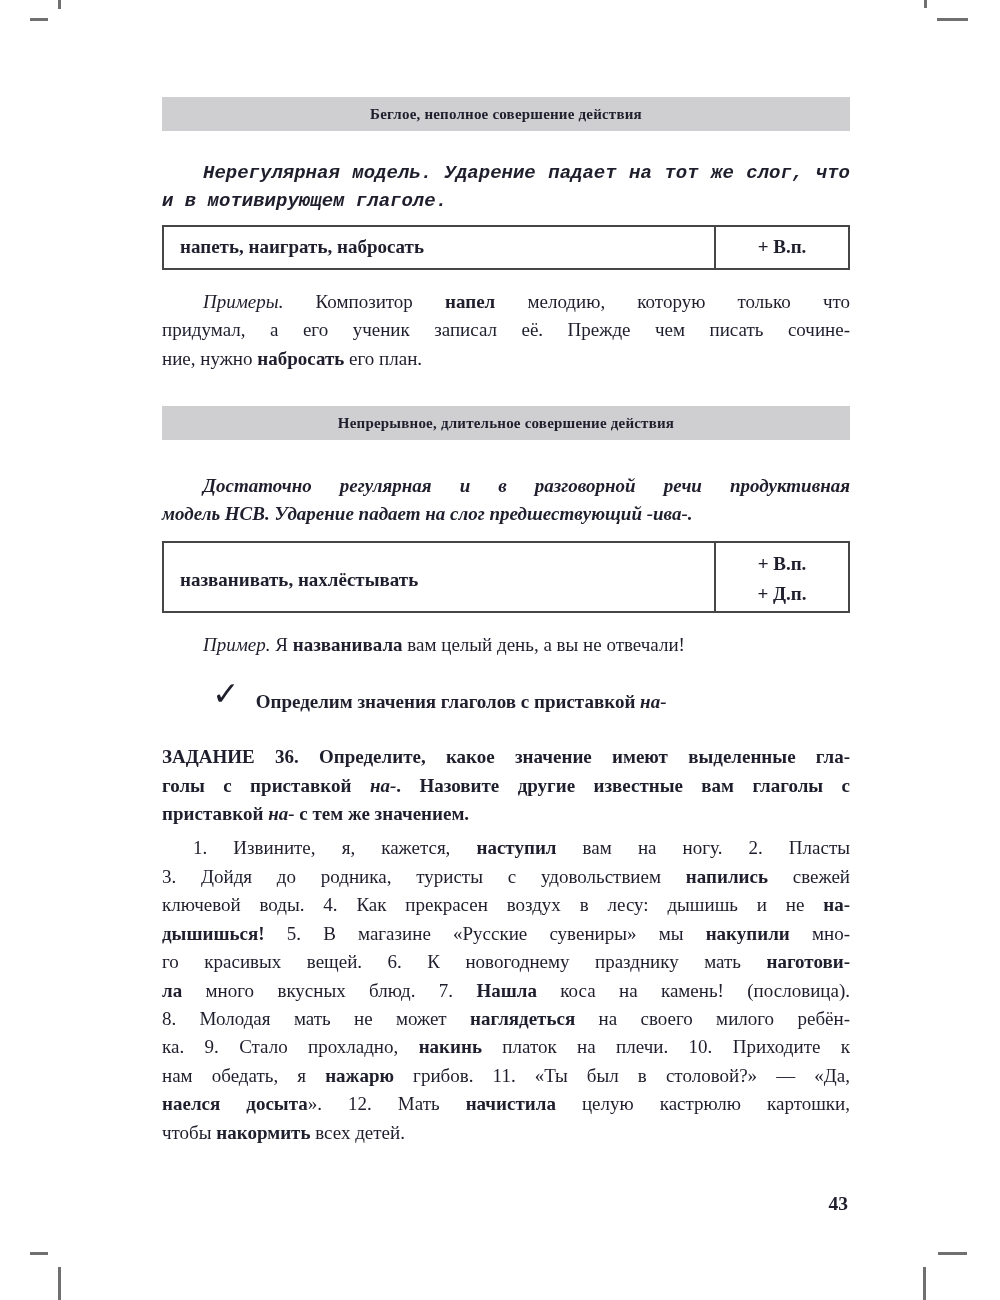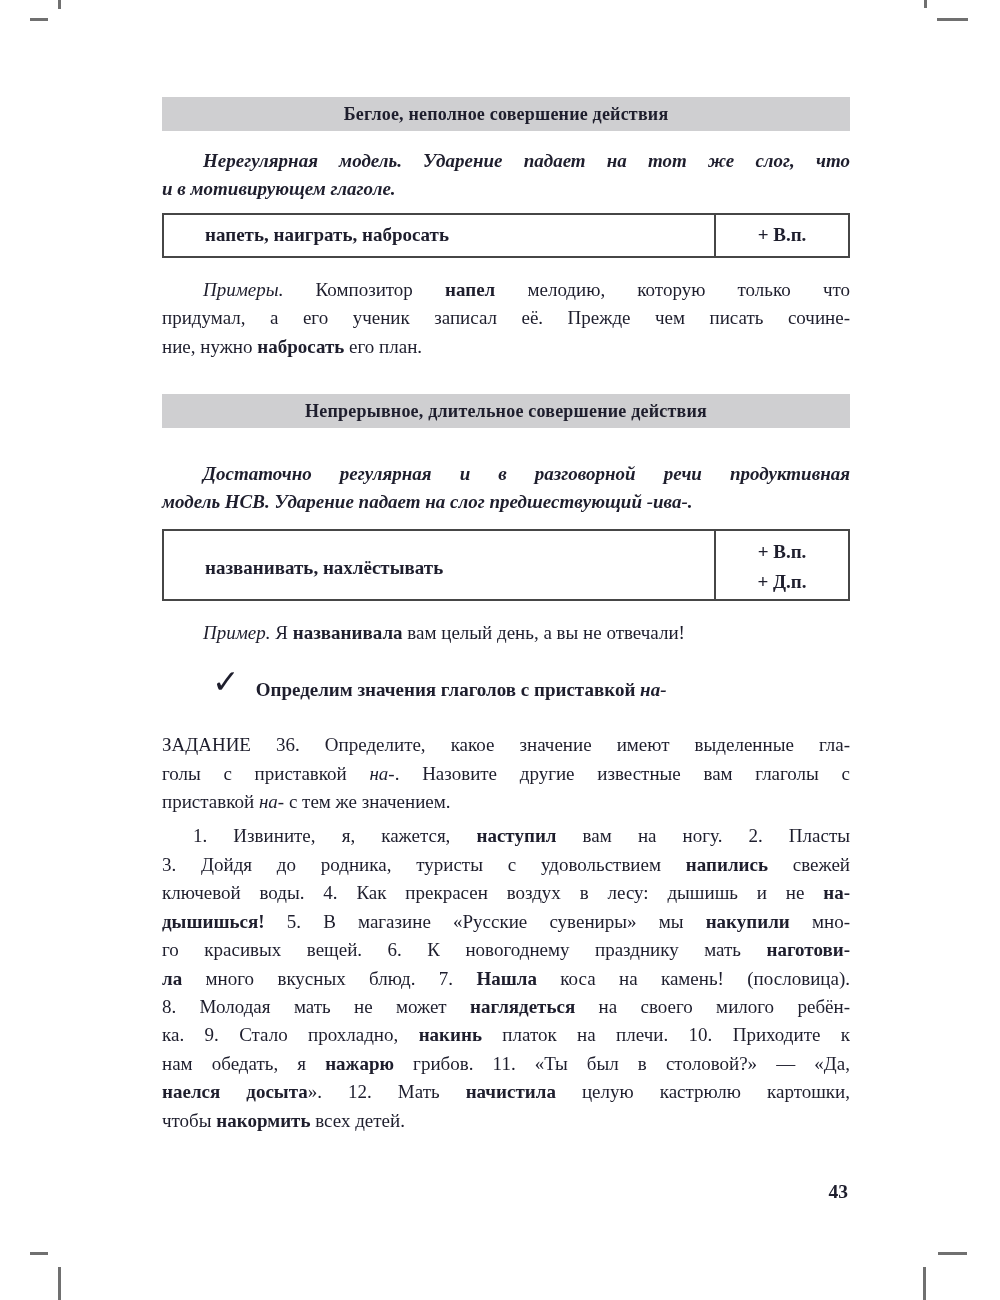--- a/index.html
+++ b/index.html
@@ -17,46 +17,46 @@
   #cm-tr-h{left:937px;top:18px;width:31px;height:3px;}
   #cm-bl-h{left:30px;top:1252px;width:18px;height:3px;}
   #cm-bl-v{left:58px;top:1267px;width:3px;height:33px;}
   #cm-br-h{left:938px;top:1252px;width:29px;height:3px;}
   #cm-br-v{left:923px;top:1267px;width:3px;height:33px;}
 
   .content{position:absolute;left:162px;top:97px;width:688px;}
 
   .bar{
     height:34px;line-height:34px;text-align:center;background:#cfcfd1;
-    font-weight:bold;font-size:18px;letter-spacing:0.2px;
+    font-weight:bold;font-size:15px;letter-spacing:0.2px;
   }
   #bar2{margin-top:33px;}
 
   .para{font-size:19px;line-height:28.4px;}
   .line{text-align:justify;}
   .line.fill{text-align-last:justify;}
   .line.last{text-align-last:auto;}
   .ind41 .line:first-child{text-indent:41px;}
   .ind31 .line:first-child{text-indent:31px;}
 
   .model{font-style:italic;font-weight:bold;}
-  #model1{margin-top:16px;}
+  #model1{margin-top:28px;font-family:Liberation Mono, monospace;}
   #model2{margin-top:32px;}
   #examples1{margin-top:18px;}
   #example2{margin-top:18px;}
-  .task{font-weight:normal;margin-top:16px;}
+  .task{font-weight:bold;margin-top:16px;}
   #exercise{margin-top:6px;}
 
   .seg-b{font-weight:bold;}
   .seg-i{font-style:italic;}
   .seg-bi{font-weight:normal;font-style:italic;}
 
   .vtable{
     display:flex;border:2.5px solid #464646;font-weight:bold;font-size:19px;
-    box-sizing:border-box;background:#fff;padding-left:25px;
+    box-sizing:border-box;background:#fff;
   }
   #table1{margin-top:9px;height:45px;}
   #table2{margin-top:12px;height:72px;}
   .vt-left{flex:1;border-right:2px solid #464646;padding-left:16px;display:flex;align-items:center;}
   .vt-right{width:132px;display:flex;flex-direction:column;justify-content:center;text-align:center;}
   #table2 .vt-left{align-items:center;padding-top:7px;}
   #table2 .vt-right{justify-content:flex-start;padding-top:6px;line-height:30px;}
 
   .check-heading{
     display:flex;align-items:flex-start;gap:16px;padding-left:50px;margin-top:26px;

